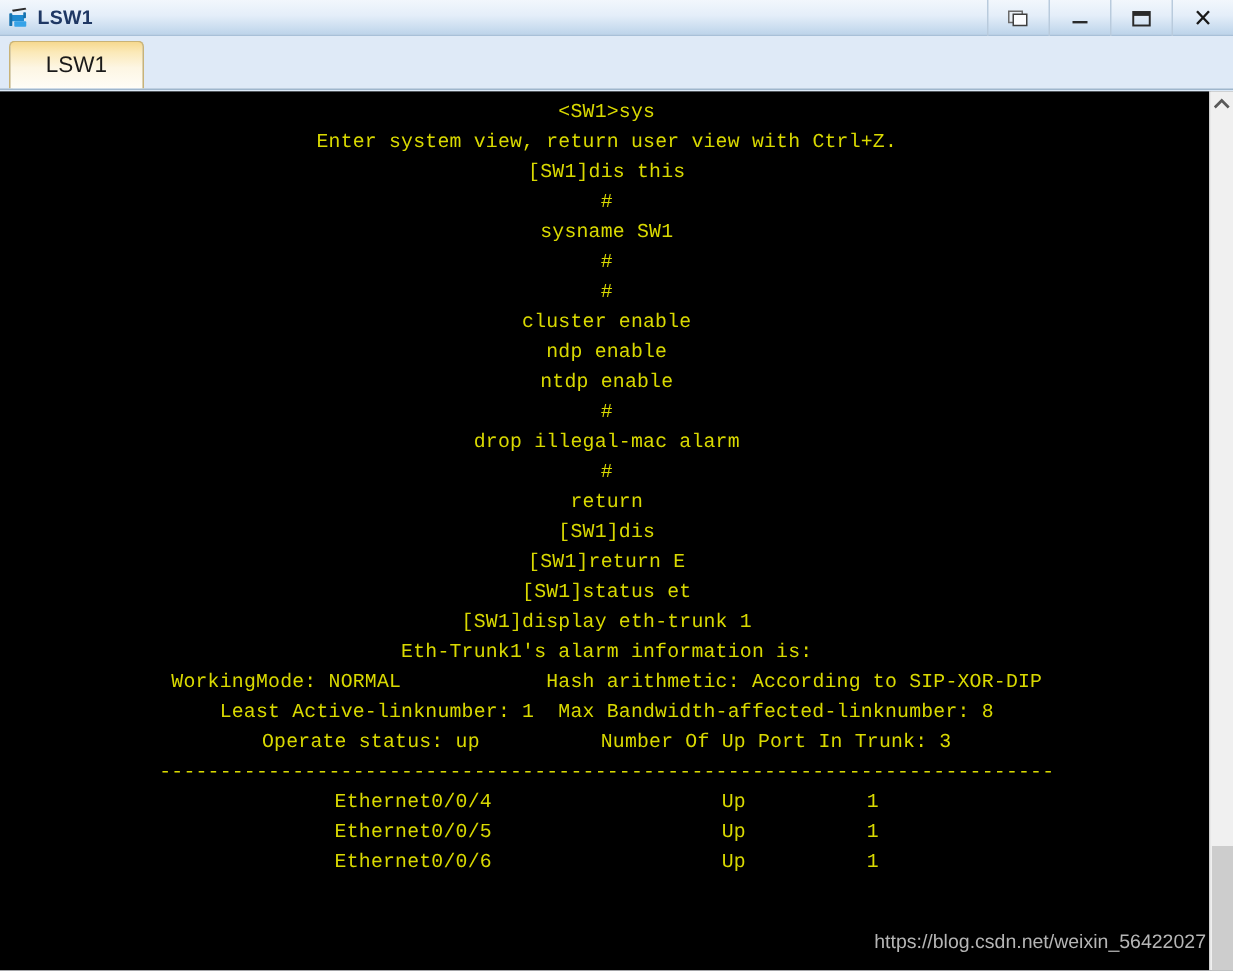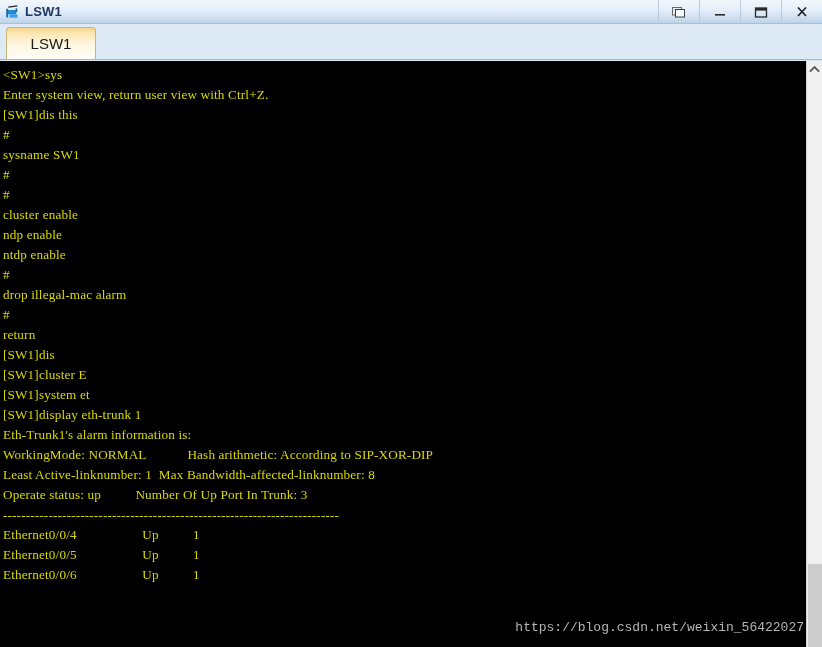--- a/index.html
+++ b/index.html
@@ -12,20 +12,21 @@
     font-family: "Liberation Sans", sans-serif;
   }
 
   #app {
     position: relative;
     width: 822px;
     height: 647px;
     overflow: hidden;
     background: #dce9f7;
     box-sizing: border-box;
+    text-align: center;
   }
 
   
   .titlebar {
     position: absolute;
     left: 0; top: 0;
     width: 822px;
     height: 24px;
     background: linear-gradient(to bottom, #f2f7fc 0%, #e4eef9 45%, #cfe0f1 75%, #bdd4ea 100%);
     border-bottom: 1px solid #a8c0d8;
@@ -114,21 +115,21 @@
     position: absolute;
     left: 0; top: 0;
     width: 806px;
     height: 586px;
     background: #000000;
     padding: 4px 0 0 3px;
     box-sizing: border-box;
     overflow: hidden;
   }
   .term-line {
-    font-family: Liberation Serif, serif;
+    font-family: Liberation Mono, monospace;
     font-size: 13.2px;
     line-height: 20px;
     height: 20px;
     color: #d9d900;
     white-space: pre;
     letter-spacing: 0.15px;
   }
 
   
   .scrollbar {
@@ -163,21 +164,21 @@
     bottom: 0;
     height: 83px;
     background: #cdcdcd;
   }
 
   
   .watermark {
     position: absolute;
     right: 18px;
     bottom: 12px;
-    font-family: Liberation Mono, monospace;
+    font-family: Liberation Sans, sans-serif;
     font-size: 13px;
     color: #b5b5b5;
     white-space: nowrap;
     pointer-events: none;
   }
 </style>
 </head>
 <body>
 
 <div id="app">
@@ -236,22 +237,22 @@
         <div class="term-line">#</div>
         <div class="term-line">#</div>
         <div class="term-line">cluster enable</div>
         <div class="term-line">ndp enable</div>
         <div class="term-line">ntdp enable</div>
         <div class="term-line">#</div>
         <div class="term-line">drop illegal-mac alarm</div>
         <div class="term-line">#</div>
         <div class="term-line">return</div>
         <div class="term-line">[SW1]dis</div>
-        <div class="term-line">[SW1]cluster E</div>
-        <div class="term-line">[SW1]system et</div>
+        <div class="term-line">[SW1]return E</div>
+        <div class="term-line">[SW1]status et</div>
         <div class="term-line">[SW1]display eth-trunk 1</div>
         <div class="term-line">Eth-Trunk1's alarm information is:</div>
         <div class="term-line">WorkingMode: NORMAL            Hash arithmetic: According to SIP-XOR-DIP</div>
         <div class="term-line">Least Active-linknumber: 1  Max Bandwidth-affected-linknumber: 8</div>
         <div class="term-line">Operate status: up          Number Of Up Port In Trunk: 3</div>
         <div class="term-line">--------------------------------------------------------------------------</div>
         <div class="term-line">Ethernet0/0/4                   Up          1</div>
         <div class="term-line">Ethernet0/0/5                   Up          1</div>
         <div class="term-line">Ethernet0/0/6                   Up          1</div>
       </div>

